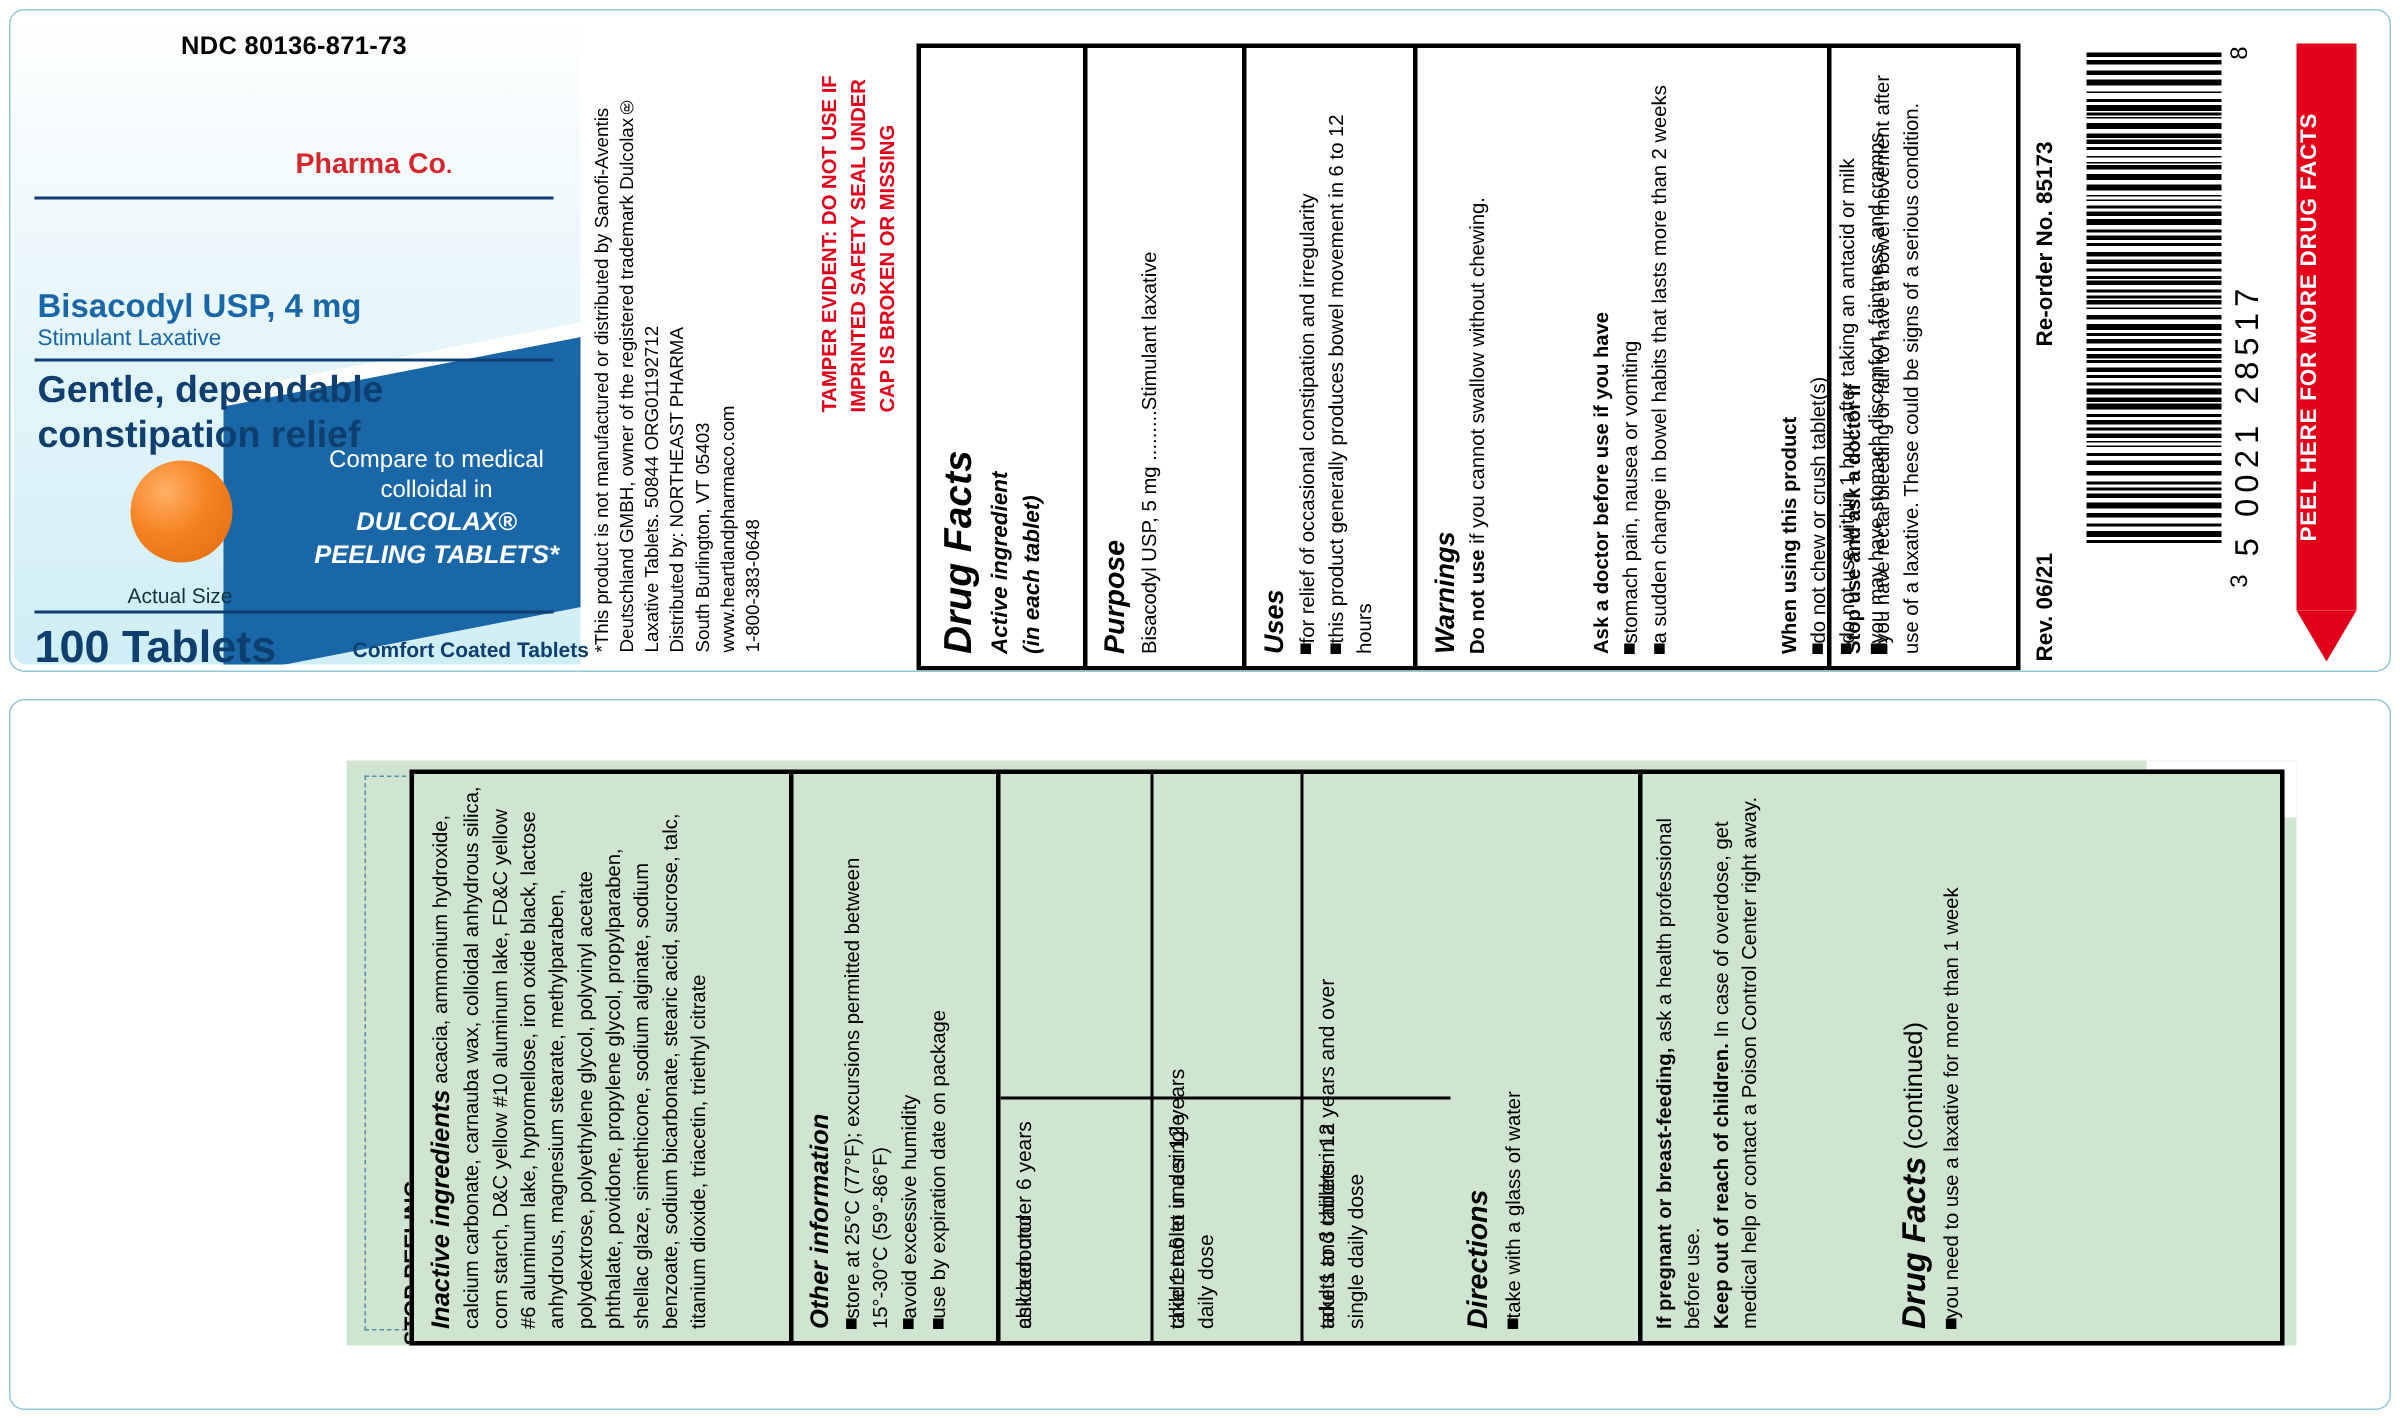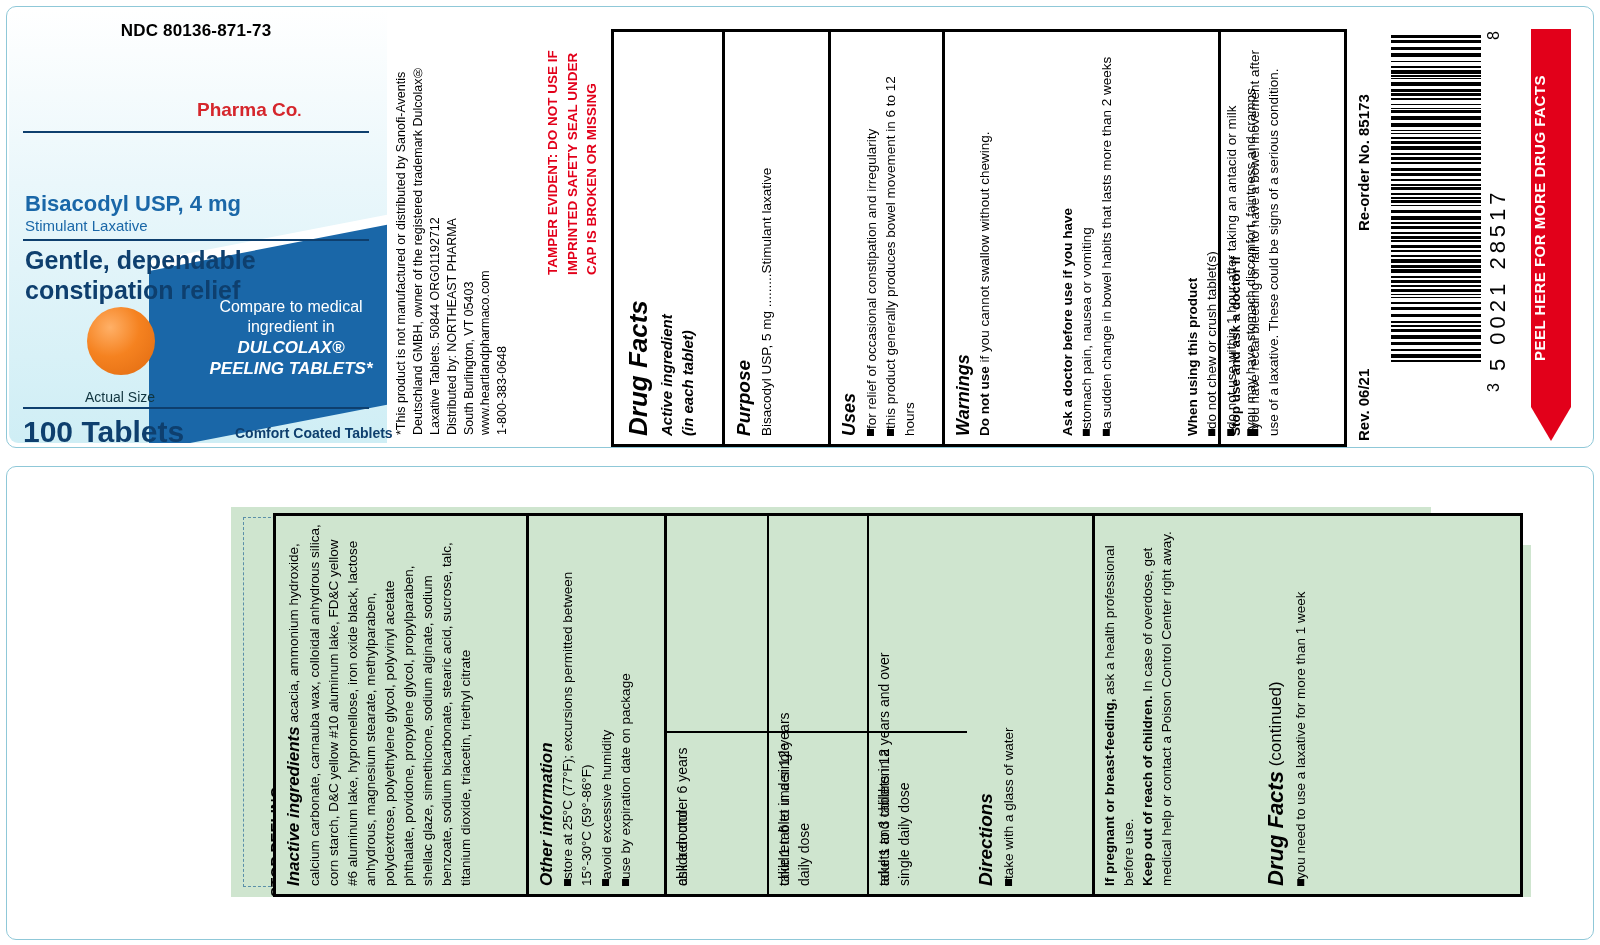--- a/index.html
+++ b/index.html
@@ -119,21 +119,21 @@
   <div id="subtitle2">Stimulant Laxative</div>
   <div id="rule2"></div>
   <div id="claim" style="white-space:pre-line"><span>Gentle, dependable
 constipation relief</span></div>
 
   <div id="tablet"></div>
   <div id="actual-size">Actual Size</div>
 
   <div id="compare">
     <div>Compare to medical</div>
-    <div><span>ingredient in </span><span class="bold-it">DULCOLAX®</span></div>
+    <div><span>colloidal in </span><span class="bold-it">DULCOLAX®</span></div>
     <div class="bold-it">PEELING TABLETS*</div>
   </div>
 
   <div id="rule3"></div>
   <div id="count">100 Tablets</div>
   <div id="comfort">Comfort Coated Tablets</div>
 
   <div class="vcol" id="mfg-col" style="white-space:pre-line"><span>*This product is not manufactured or distributed by Sanofi-Aventis Deutschland GMBH, owner of the registered trademark Dulcolax® Laxative Tablets.    50844     ORG01192712
 Distributed by: NORTHEAST PHARMA
 South Burlington, VT 05403

